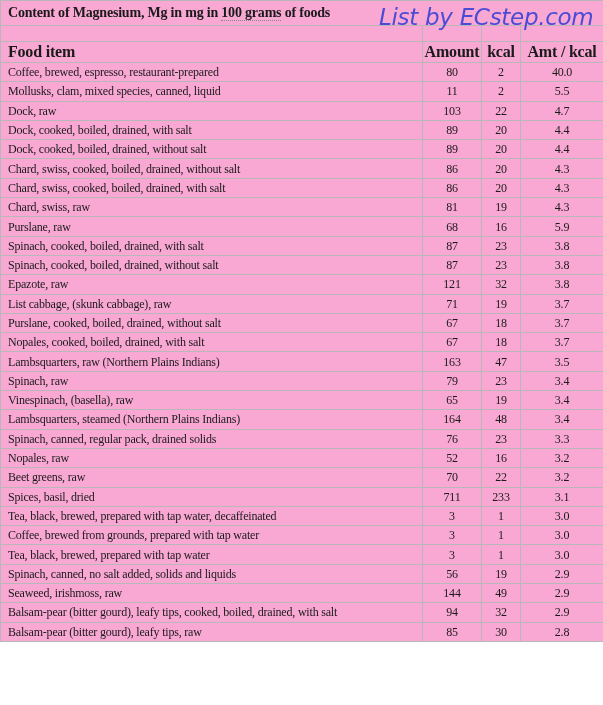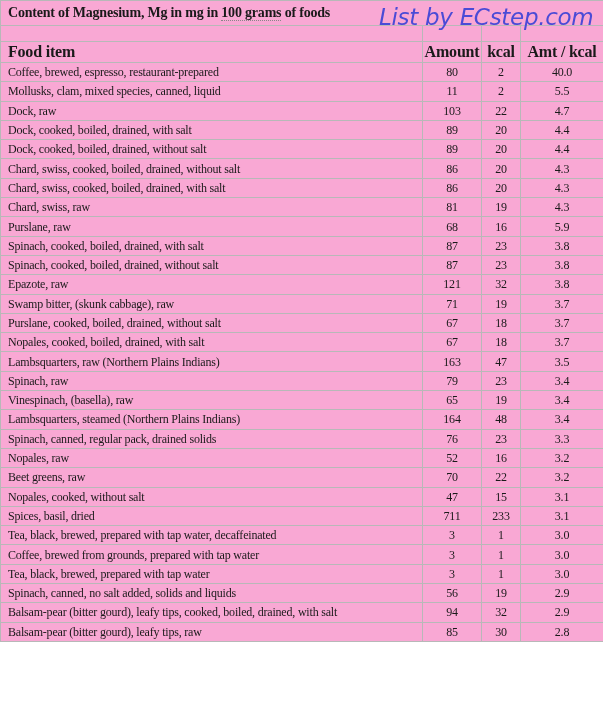--- a/index.html
+++ b/index.html
@@ -143,21 +143,21 @@
           <td class="num">23</td>
           <td class="num">3.8</td>
         </tr>
         <tr>
           <td>Epazote, raw</td>
           <td class="num">121</td>
           <td class="num">32</td>
           <td class="num">3.8</td>
         </tr>
         <tr>
-          <td>Swamp bitter, (skunk cabbage), raw</td>
+          <td>List cabbage, (skunk cabbage), raw</td>
           <td class="num">71</td>
           <td class="num">19</td>
           <td class="num">3.7</td>
         </tr>
         <tr>
           <td>Purslane, cooked, boiled, drained, without salt</td>
           <td class="num">67</td>
           <td class="num">18</td>
           <td class="num">3.7</td>
         </tr>
@@ -203,26 +203,20 @@
           <td class="num">16</td>
           <td class="num">3.2</td>
         </tr>
         <tr>
           <td>Beet greens, raw</td>
           <td class="num">70</td>
           <td class="num">22</td>
           <td class="num">3.2</td>
         </tr>
         <tr>
-          <td>Nopales, cooked, without salt</td>
-          <td class="num">47</td>
-          <td class="num">15</td>
-          <td class="num">3.1</td>
-        </tr>
-        <tr>
           <td>Spices, basil, dried</td>
           <td class="num">711</td>
           <td class="num">233</td>
           <td class="num">3.1</td>
         </tr>
         <tr>
           <td>Tea, black, brewed, prepared with tap water, decaffeinated</td>
           <td class="num">3</td>
           <td class="num">1</td>
           <td class="num">3.0</td>
@@ -236,20 +230,26 @@
         <tr>
           <td>Tea, black, brewed, prepared with tap water</td>
           <td class="num">3</td>
           <td class="num">1</td>
           <td class="num">3.0</td>
         </tr>
         <tr>
           <td>Spinach, canned, no salt added, solids and liquids</td>
           <td class="num">56</td>
           <td class="num">19</td>
+          <td class="num">2.9</td>
+        </tr>
+        <tr>
+          <td>Seaweed, irishmoss, raw</td>
+          <td class="num">144</td>
+          <td class="num">49</td>
           <td class="num">2.9</td>
         </tr>
         <tr>
           <td>Balsam-pear (bitter gourd), leafy tips, cooked, boiled, drained, with salt</td>
           <td class="num">94</td>
           <td class="num">32</td>
           <td class="num">2.9</td>
         </tr>
         <tr>
           <td>Balsam-pear (bitter gourd), leafy tips, raw</td>

